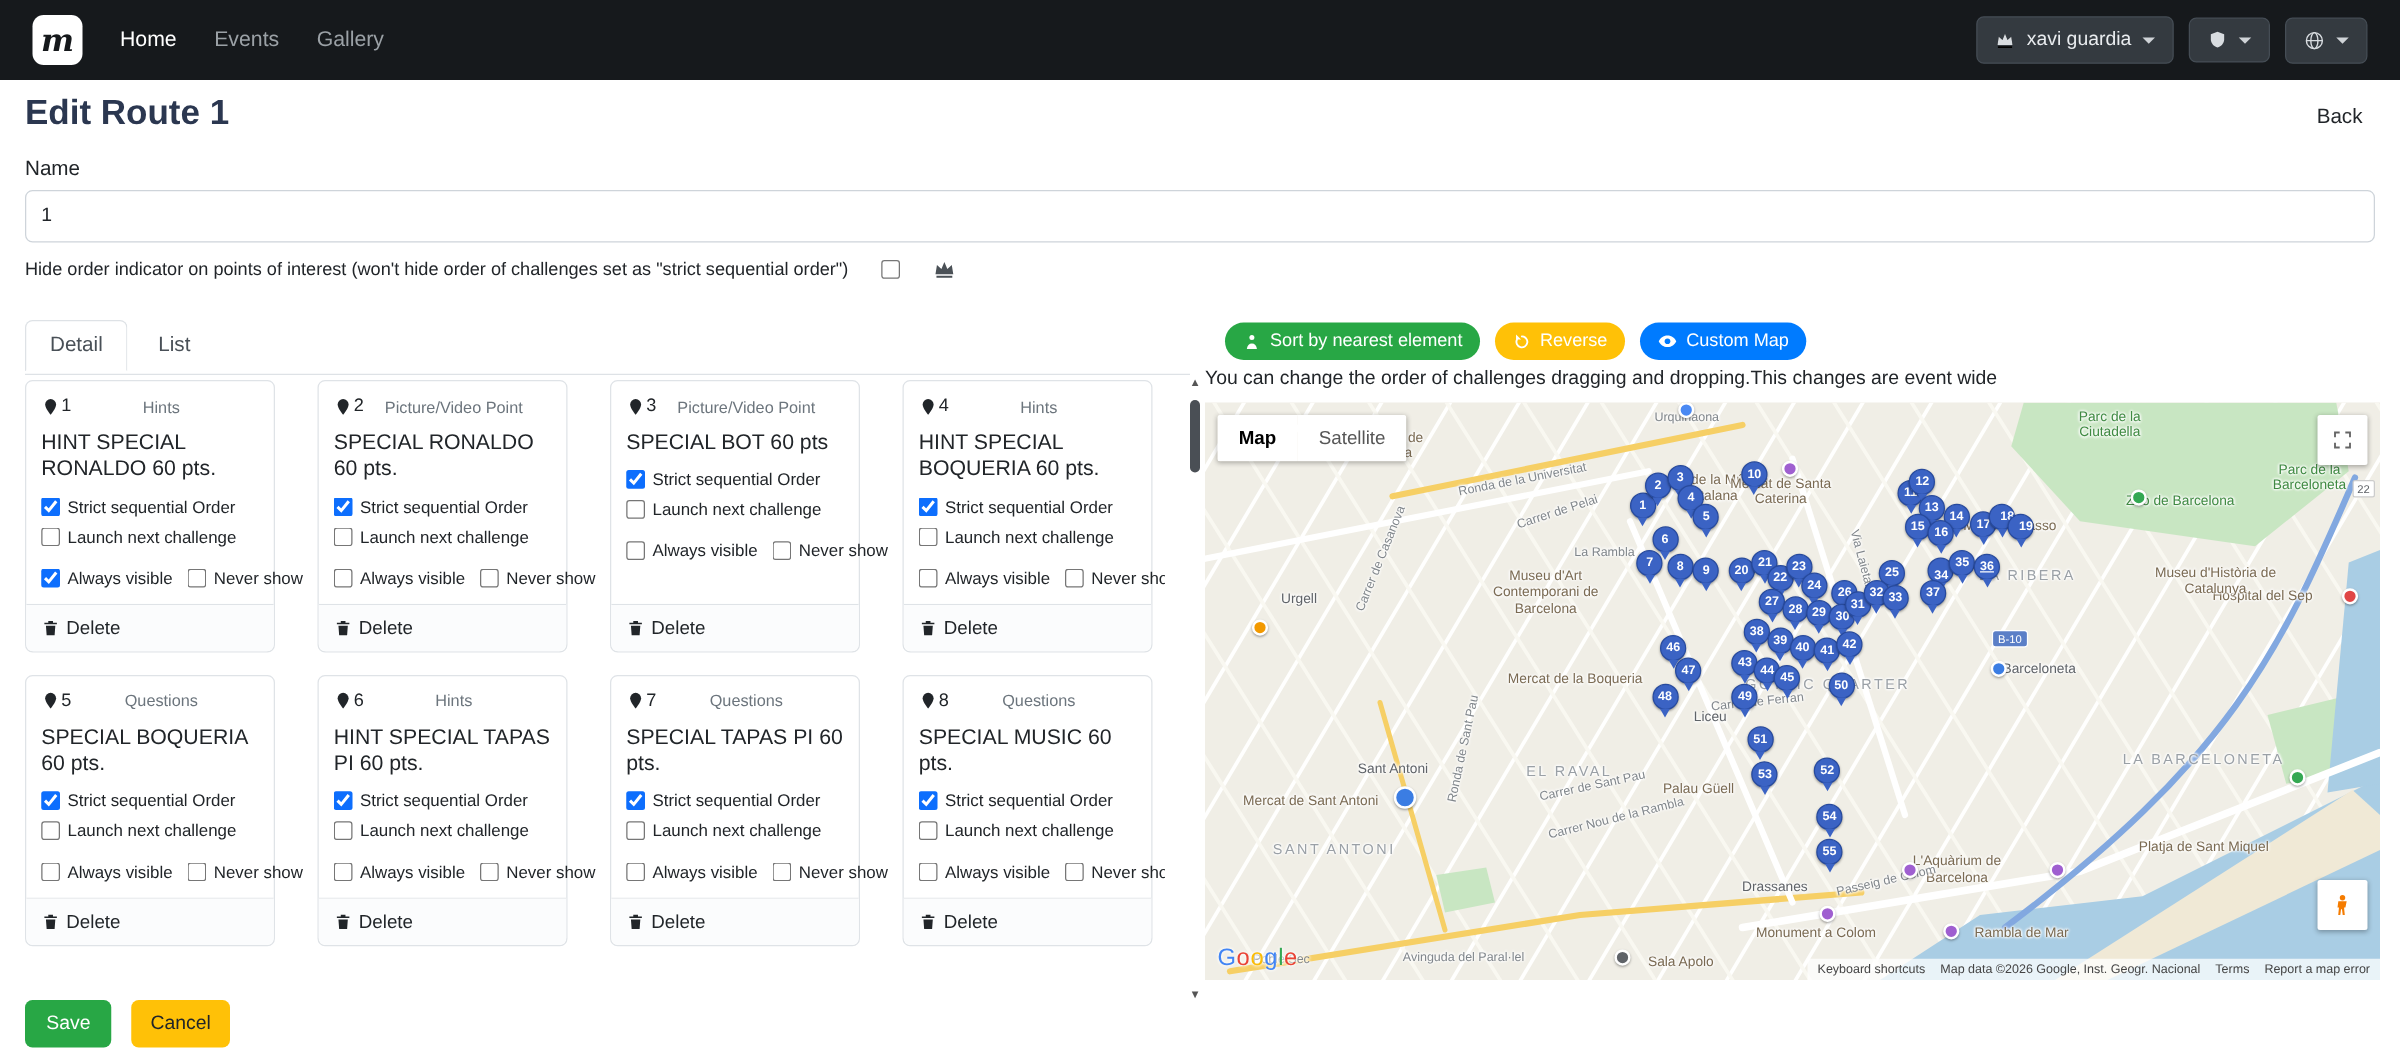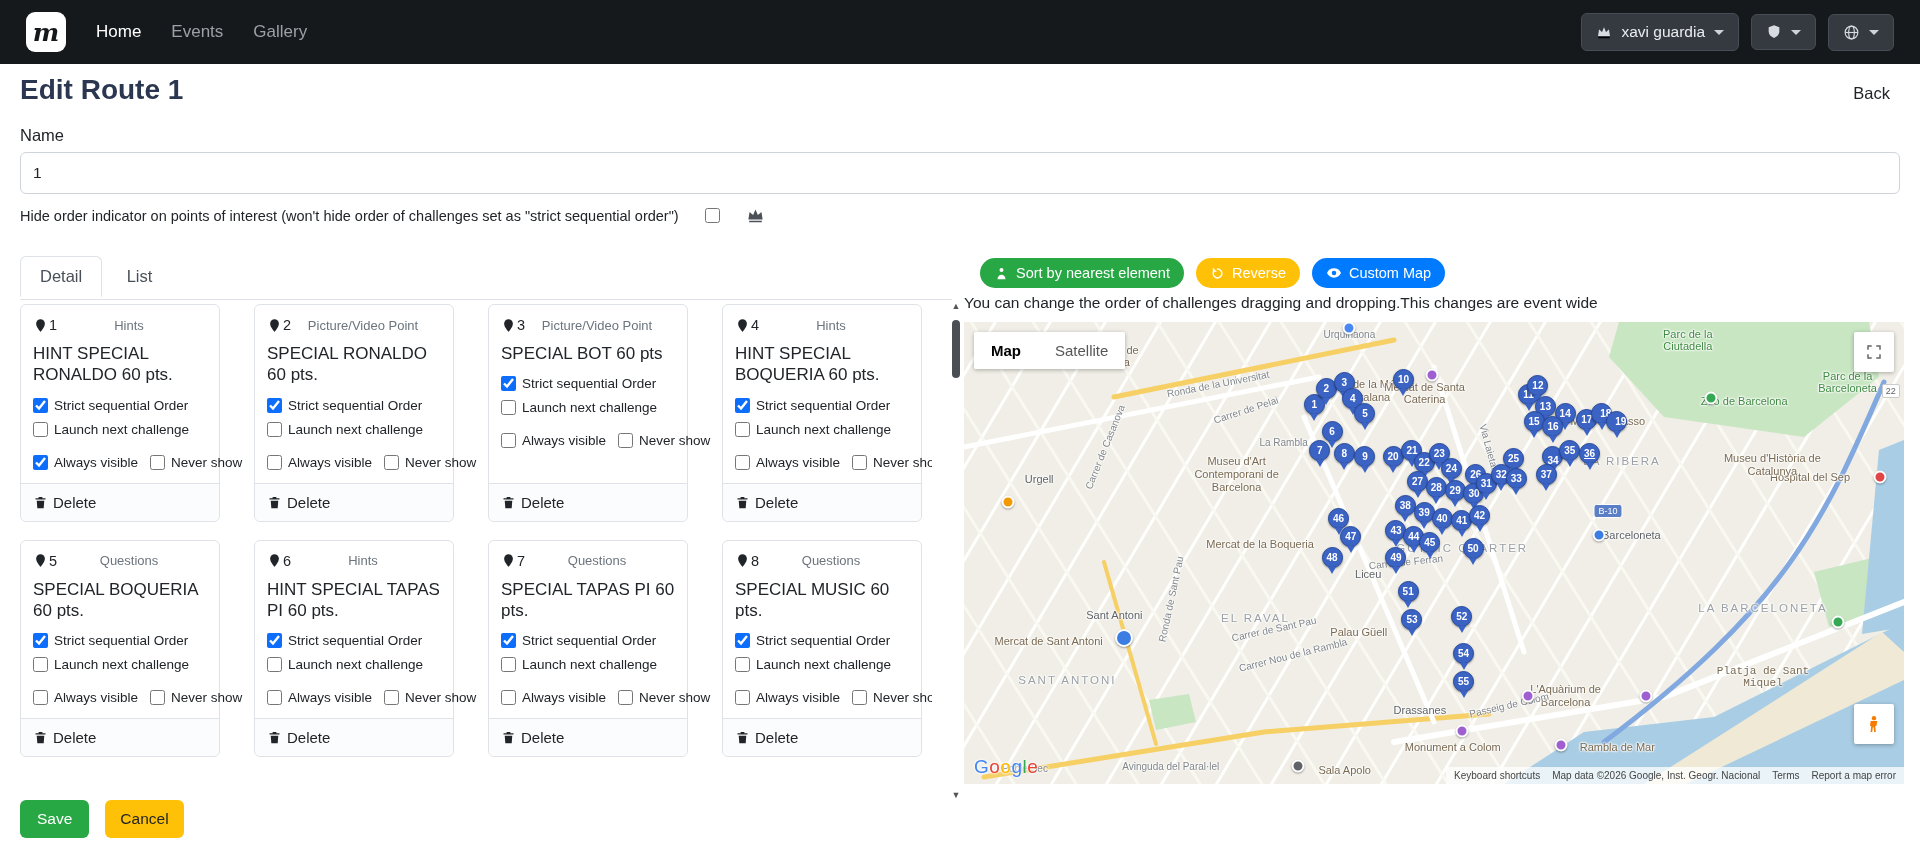--- a/index.html
+++ b/index.html
@@ -487,21 +487,21 @@
       <div class="mlabel area" style="left: 53%; top: 49%; transform: translate(-50%, -50%);">GOTHIC QUARTER</div>
       <div class="mlabel station" style="left: 71%; top: 46%; transform: translate(-50%, -50%);">Barceloneta</div>
       <div class="mlabel poi" style="left: 86%; top: 31%; transform: translate(-50%, -50%);">Museu d'Història de Catalunya</div>
       <div class="mlabel station" style="left: 43%; top: 54.5%; transform: translate(-50%, -50%);">Liceu</div>
       <div class="mlabel area" style="left: 31%; top: 64%; transform: translate(-50%, -50%);">EL RAVAL</div>
       <div class="mlabel station" style="left: 16%; top: 63.5%; transform: translate(-50%, -50%);">Sant Antoni</div>
       <div class="mlabel poi" style="left: 42%; top: 67%; transform: translate(-50%, -50%);">Palau Güell</div>
       <div class="mlabel poi" style="left: 9%; top: 69%; transform: translate(-50%, -50%);">Mercat de Sant Antoni</div>
       <div class="mlabel area" style="left: 11%; top: 77.5%; transform: translate(-50%, -50%);">SANT ANTONI</div>
       <div class="mlabel area" style="left: 85%; top: 62%; transform: translate(-50%, -50%);">LA BARCELONETA</div>
-      <div class="mlabel poi" style="left: 85%; top: 77%; transform: translate(-50%, -50%); font-family: Liberation Mono, monospace;">Platja de Sant Miquel</div>
+      <div class="mlabel poi" style="left: 85%; top: 77%; transform: translate(-50%, -50%);">Platja de Sant Miquel</div>
       <div class="mlabel poi" style="left: 64%; top: 81%; transform: translate(-50%, -50%);">L'Aquàrium de Barcelona</div>
       <div class="mlabel station" style="left: 48.5%; top: 84%; transform: translate(-50%, -50%);">Drassanes</div>
       <div class="mlabel poi" style="left: 52%; top: 92%; transform: translate(-50%, -50%);">Monument a Colom</div>
       <div class="mlabel poi" style="left: 69.5%; top: 92%; transform: translate(-50%, -50%);">Rambla de Mar</div>
       <div class="mlabel street" style="left: 6.5%; top: 96.5%; transform: translate(-50%, -50%);">Poble Sec</div>
       <div class="mlabel street" style="left: 22%; top: 96%; transform: translate(-50%, -50%);">Avinguda del Paral·lel</div>
       <div class="mlabel poi" style="left: 40.5%; top: 97%; transform: translate(-50%, -50%);">Sala Apolo</div>
       <div class="mlabel shield-blue" style="left: 68.5%; top: 41%; transform: translate(-50%, -50%);">B-10</div>
       <div class="mlabel shield-white" style="left: 98.6%; top: 15%; transform: translate(-50%, -50%);">22</div>
       <div class="mlabel street" style="left: 56%; top: 28%; transform: translate(-50%, -50%) rotate(75deg);">Via Laietana</div>

